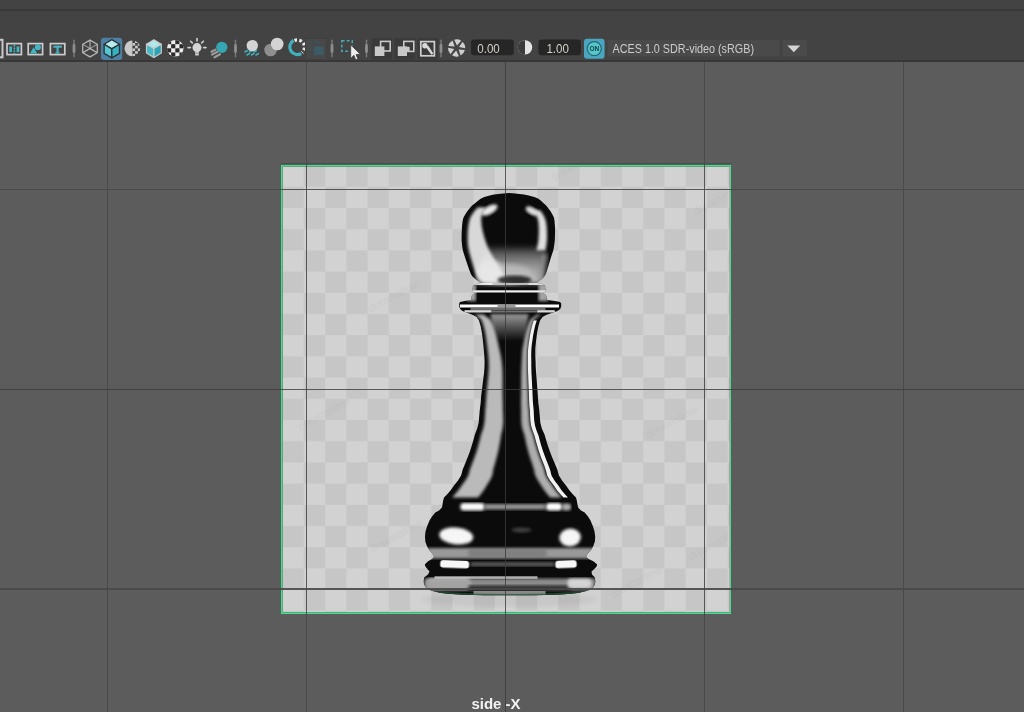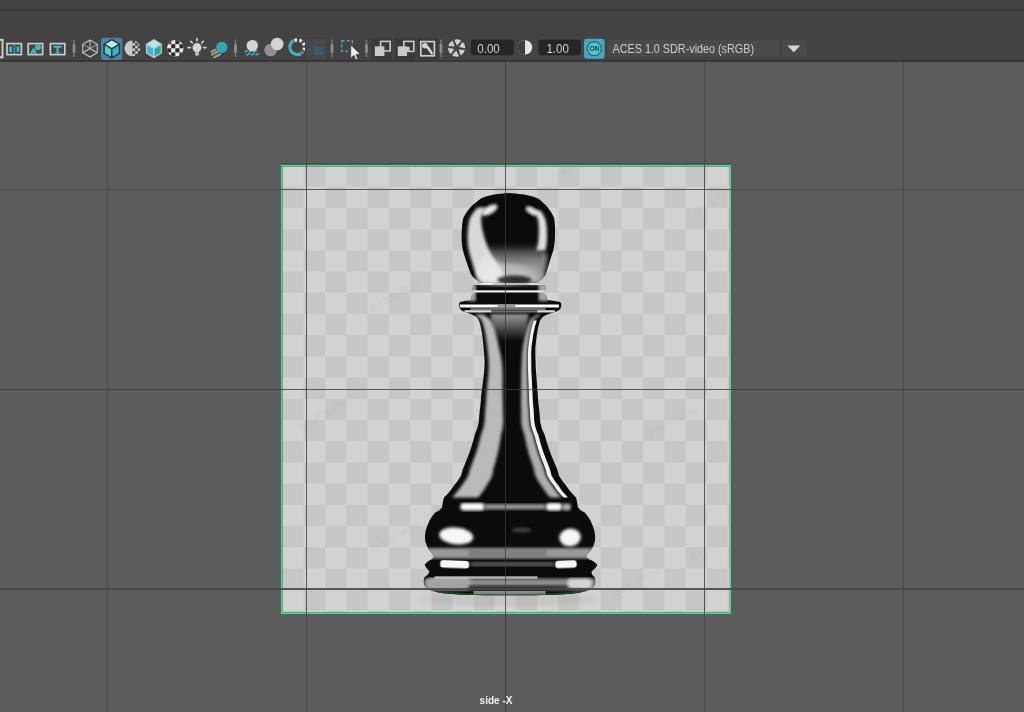--- a/index.html
+++ b/index.html
@@ -111,21 +111,21 @@
 
   <div class="abs" style="left:106.55px;top:0;width:1.3px;height:650px;background:rgba(72,72,72,0.9);"></div>
   <div class="abs" style="left:305.55px;top:0;width:1.3px;height:650px;background:rgba(72,72,72,0.9);"></div>
   <div class="abs" style="left:504.6px;top:0;width:1.4px;height:650px;background:rgba(59,59,59,0.8);"></div>
   <div class="abs" style="left:703.75px;top:0;width:1.3px;height:650px;background:rgba(72,72,72,0.9);"></div>
   <div class="abs" style="left:902.85px;top:0;width:1.3px;height:650px;background:rgba(72,72,72,0.9);"></div>
   <div class="abs" style="left:0;top:126.8px;width:1024px;height:1.3px;background:rgba(72,72,72,0.9);"></div>
   <div class="abs" style="left:0;top:326.8px;width:1024px;height:1.4px;background:rgba(59,59,59,0.8);"></div>
   <div class="abs" style="left:0;top:526.4px;width:1024px;height:1.3px;background:rgba(72,72,72,0.9);"></div>
 
-  <div class="abs" style="left:446px;top:633px;width:100px;text-align:center;color:#f2f2f2;font-size:10px;font-weight:bold;">side -X</div>
+  <div class="abs" style="left:446px;top:633px;width:100px;text-align:center;color:#f2f2f2;font-size:15px;font-weight:bold;">side -X</div>
 </div>
 
 <div class="abs" style="left:0;top:0;width:1024px;height:9px;background:#434343;"></div>
 <div class="abs" style="left:0;top:9px;width:1024px;height:2px;background:#393939;"></div>
 <div class="abs" style="left:0;top:11px;width:1024px;height:49px;background:#434343;"></div>
 <div class="abs" style="left:0;top:60px;width:1024px;height:2px;background:#373737;"></div>
 
 <svg class="abs" id="toolbar" style="left:0;top:0" width="1024" height="62" viewBox="0 0 1024 62" font-family="Liberation Sans, sans-serif">
  <rect x="-13" y="39.8" width="15.5" height="17.5" fill="none" stroke="#c9c9c9" stroke-width="2"></rect>
  <rect x="7" y="43.6" width="14.4" height="11" fill="none" stroke="#cccccc" stroke-width="1.7"></rect>

